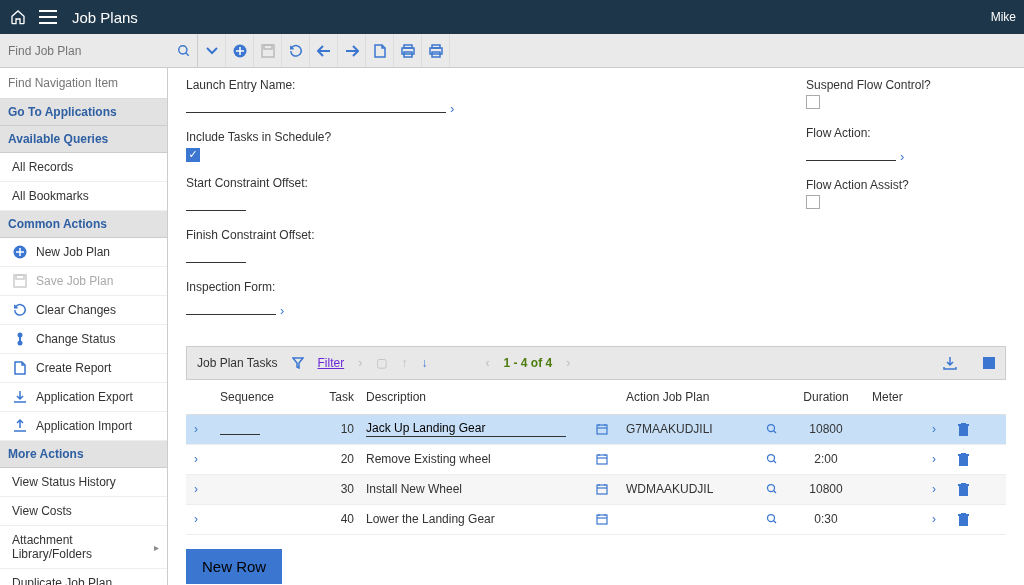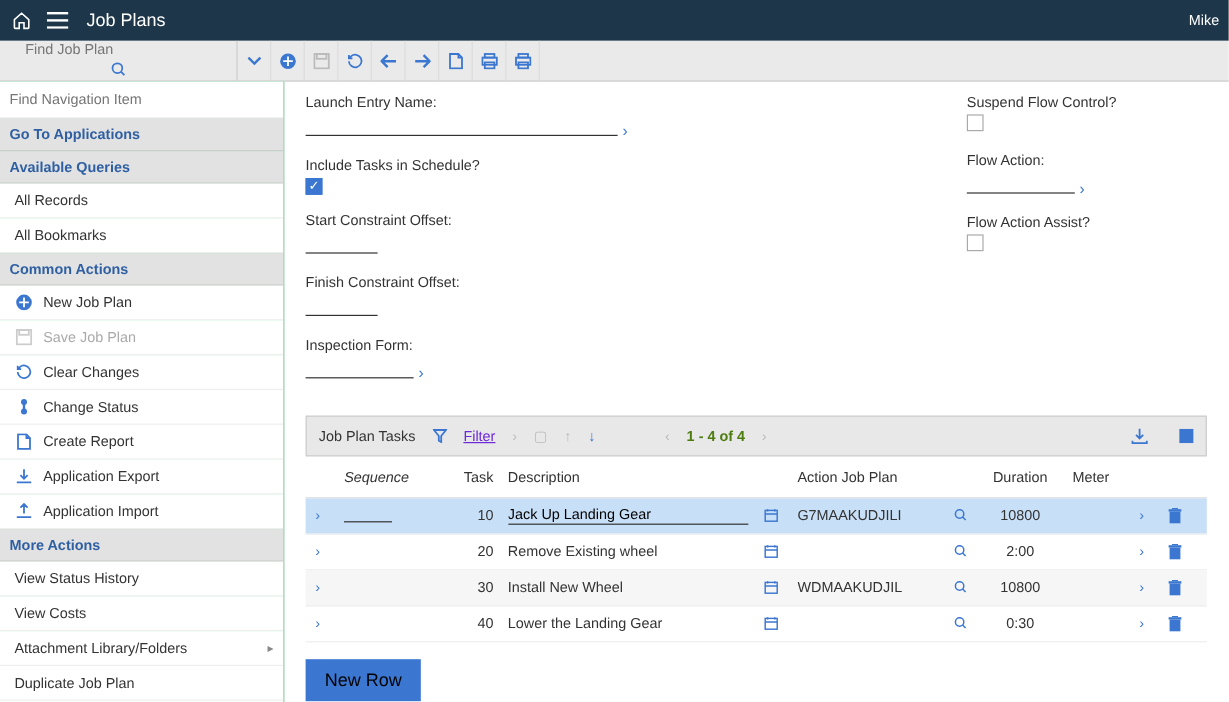--- a/index.html
+++ b/index.html
@@ -6,30 +6,30 @@
 body { width: 1024px; height: 585px; overflow: hidden; background: #fff; font-size: 12px; color: #333; }
 
 
 .topbar { height: 34px; background: #1d3649; color: #fff; display: flex; align-items: center; padding: 0 8px; }
 .topbar .ico { width: 20px; height: 20px; margin-right: 10px; display: inline-flex; align-items: center; justify-content: center; cursor: pointer; }
 .topbar .title { font-size: 15px; margin-left: 4px; }
 .topbar .user { margin-left: auto; font-size: 12px; }
 
 
 .toolbar { height: 34px; background: #eaeaea; border-bottom: 1px solid #ccc; display: flex; align-items: center; }
-.search-wrap { width: 198px; display: flex; align-items: center; border-right: 1px solid #ccc; height: 100%; flex-direction: column; }
+.search-wrap { width: 198px; display: flex; align-items: flex-end; border-right: 1px solid #ccc; height: 100%; }
 .search-inp { flex: 1; border: none; background: transparent; padding: 0 8px; font-size: 12px; height: 100%; outline: none; color: #555; }
 .search-btn { width: 28px; height: 100%; display: flex; align-items: center; justify-content: center; cursor: pointer; color: #3b77d1; }
 .tool-group { display: flex; align-items: center; height: 100%; }
 .tool-group .tbtn { width: 28px; height: 100%; display: flex; align-items: center; justify-content: center; cursor: pointer; color: #3b77d1; border-right: 1px solid #ddd; }
 .tool-group .tbtn.dim { color: #bbb; }
 
 
 .main { display: flex; height: calc(100% - 68px); }
-.sidebar { width: 237px; border-right: 1px solid #ccc; background: #86efac; overflow: hidden; }
+.sidebar { width: 168px; border-right: 1px solid #ccc; background: #eab308; overflow: hidden; }
 .nav-search { width: 100%; border: none; border-bottom: 1px solid #ddd; padding: 8px; font-size: 12px; background: #fff; color: #888; outline: none; }
 .section-h { background: #e2e2e2; color: #2e5fa3; font-weight: bold; padding: 6px 8px; font-size: 12px; border-bottom: 1px solid #ccc; }
 .nav-item { padding: 7px 8px 7px 12px; border-bottom: 1px solid #eee; cursor: pointer; background: #fff; display: flex; align-items: center; gap: 8px; }
 .nav-item.no-icon { padding-left: 12px; }
 .nav-item .nico { width: 16px; display: inline-flex; align-items: center; justify-content: center; color: #3b77d1; }
 .nav-item.dim { color: #aaa; }
 .nav-item.dim .nico { color: #ccc; }
 .nav-item .chev { margin-left: auto; color: #888; font-size: 10px; }
 
 
@@ -49,21 +49,21 @@
 .panel-bar .ptitle { font-weight: normal; color: #333; }
 .panel-bar .filter-ico { color: #3b77d1; cursor: pointer; }
 .panel-bar .filter-lnk { color: #6d28d9; text-decoration: underline; cursor: pointer; }
 .panel-bar .pag { margin-left: 0; color: #4d7c0f; font-weight: bold; }
 .panel-bar .spacer { flex: 1; }
 .panel-bar .rbtn { color: #3b77d1; cursor: pointer; margin-left: 12px; }
 .panel-bar .dim { color: #bbb; }
 
 .table-head { display: flex; padding: 10px 8px 10px 8px; color: #333; font-size: 12px; border-bottom: 1px solid #ddd; }
 .col-exp { width: 26px; }
-.col-seq { width: 86px; font-style: italic; }
+.col-seq { width: 86px; }
 .col-task { width: 60px; text-align: right; padding-right: 12px; }
 .col-desc { width: 230px; }
 .col-date { width: 30px; }
 .col-nest { width: 140px; }
 .col-nlook { width: 26px; }
 .col-dur { width: 80px; text-align: center; padding-right: 12px; }
 .col-met { width: 60px; }
 .col-go { width: 26px; }
 .col-del { width: 26px; }
 

